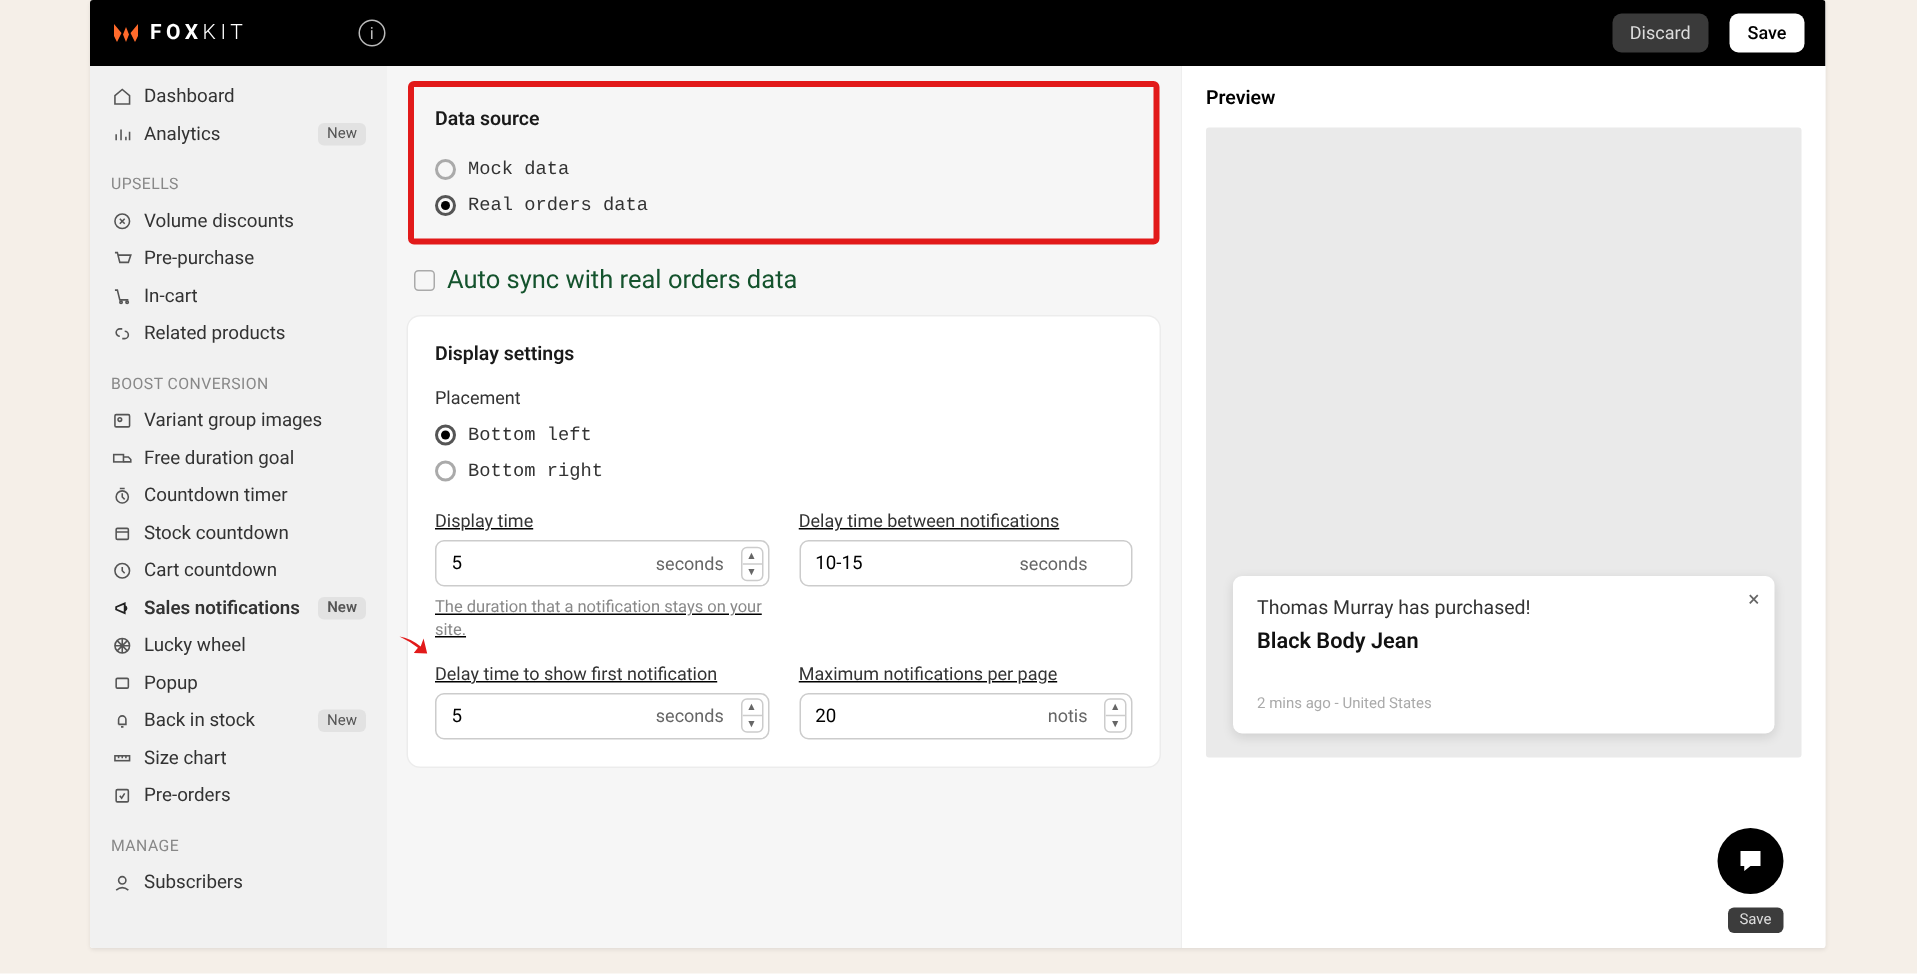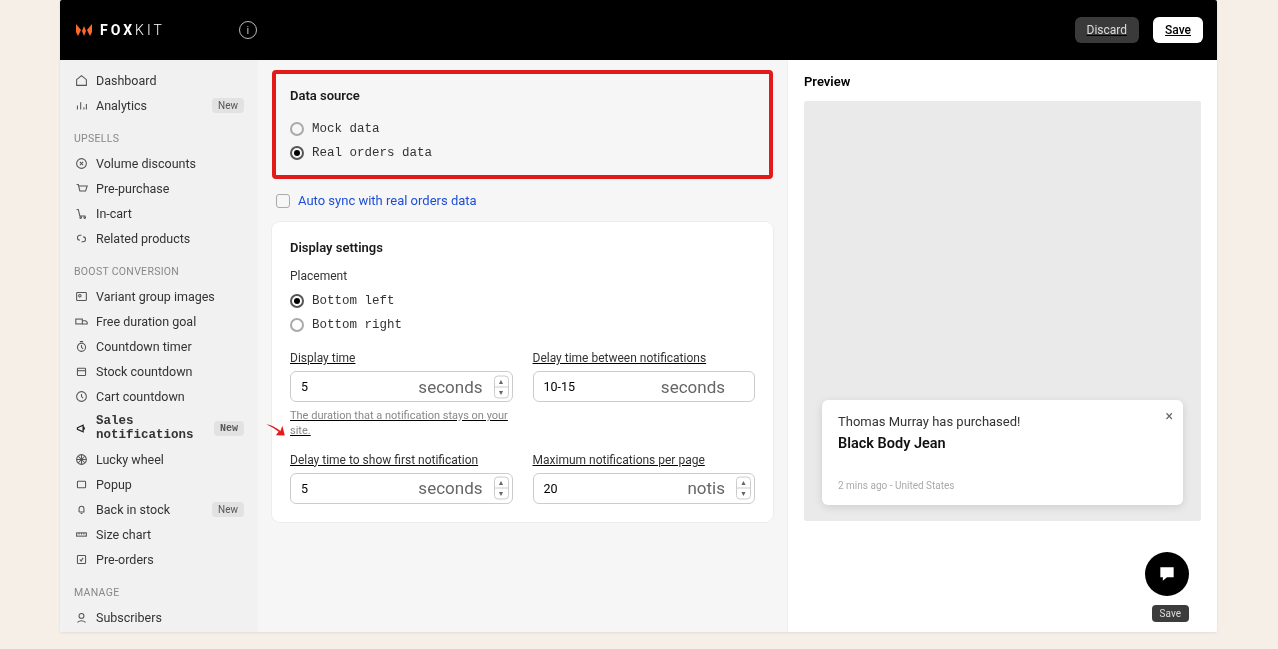--- a/index.html
+++ b/index.html
@@ -1,52 +1,52 @@
 <!DOCTYPE html>
 <html><head>
 <meta charset="utf-8">
 <style>
 * { box-sizing: border-box; margin: 0; padding: 0; }
 body { font-family: -apple-system, BlinkMacSystemFont, "Segoe UI", Roboto, sans-serif; background: #f5efe8; width: 1278px; height: 649px; overflow: hidden; position: relative; }
 .frame { position: absolute; left: 60px; top: 0; width: 1157px; height: 632px; background: #fff; border-radius: 2px; overflow: hidden; box-shadow: 0 1px 3px rgba(0,0,0,0.08); }
-.topbar { height: 60px; background: #000; display: flex; align-items: center; padding: 0 14px; gap: 14px; text-decoration: underline; }
+.topbar { height: 44px; background: #000; display: flex; align-items: center; padding: 0 14px; gap: 14px; }
 .logo { display: flex; align-items: center; gap: 6px; }
 .logo-mark { color: #ff6a2b; font-size: 18px; display:flex; align-items:center; }
 .logo-text { color: #fff; font-weight: 700; letter-spacing: 3px; font-size: 14px; }
 .logo-text .thin { font-weight: 300; }
 .topbar-info { color: #bbb; margin-left: 60px; width:18px; height:18px; border:1.5px solid #bbb; border-radius:50%; display:flex; align-items:center; justify-content:center; font-size:11px; }
 .topbar-spacer { flex: 1; }
 .btn { border: none; padding: 6px 12px; border-radius: 6px; font-size: 12px; cursor: pointer; font-family:inherit; }
 .btn-dark { background: #3a3a3a; color: #ddd; }
 .btn-white { background: #fff; color: #000; font-weight:500; }
 .body { display: flex; height: calc(100% - 44px); }
 .sidebar { width: 198px; background: #f1f1f1; padding: 8px 0; overflow-y: auto; font-size: 12.5px; color: #333; }
 .side-item { display: flex; align-items: center; gap: 8px; padding: 5px 14px; cursor: pointer; position: relative; }
-.side-item.active { font-weight: 600; font-family: Liberation Mono, monospace; }
+.side-item.active { font-weight: 600; }
 .side-item .icon { width: 14px; height: 14px; display: inline-flex; align-items:center; justify-content:center; flex-shrink:0; }
 .side-section { padding: 14px 14px 6px; font-size: 10.5px; color: #888; letter-spacing: 0.3px; }
 .badge-new { background: #e2e2e2; color: #555; font-size: 10px; padding: 2px 6px; border-radius: 4px; margin-left: auto; }
 .main { flex: 1; background: #f6f6f6; overflow-y: auto; padding: 0 14px 14px; }
 .card { background: #fff; border-radius: 8px; padding: 18px; margin-bottom: 16px; box-shadow: 0 0 0 1px rgba(0,0,0,0.04); }
 .highlight-box { border: 4px solid #e21a1a; border-radius: 4px; padding: 14px 14px 10px; margin-top: 10px; margin-bottom: 6px; }
 .card-title { font-size: 13px; font-weight: 600; margin-bottom: 14px; color:#1a1a1a; }
 .radio-row { display: flex; align-items: center; gap: 8px; padding: 5px 0; font-size: 12.5px; color:#333;font-family:Liberation Mono, monospace; }
 .radio { width: 14px; height: 14px; border: 2px solid #555; border-radius: 50%; display:inline-block; position:relative; flex-shrink:0; }
 .radio.checked::after { content:''; position:absolute; width:6px; height:6px; background:#000; border-radius:50%; top:2px; left:2px; }
 .radio.unchecked { border-color:#aaa; }
 .sync-panel { border: 1px solid #ddd; border-radius: 8px; overflow:hidden; margin-top:10px; }
 .sync-header { background: #8bc4f0; padding: 10px 14px; font-size: 12.5px; font-weight: 600; color: #0d2a44; display:flex; align-items:center; gap:8px; }
 .sync-body { padding: 12px 14px; font-size: 12px; color:#444; }
 .btn-outline { background:#fff; border:1px solid #ccc; padding:5px 10px; font-size:12px; border-radius:6px; margin-top:12px; cursor:pointer; }
-.checkbox-row { display:flex; align-items:center; gap:8px; margin-top:14px; font-size:13px; color:#1d4ed8; }
+.checkbox-row { display:flex; align-items:center; gap:8px; margin-top:14px; font-size:17px; color:#14532d; }
 .checkbox { width:14px; height:14px; border:1.5px solid #aaa; border-radius:3px; flex-shrink:0; }
 .field-label { font-size:12px; color:#333; margin-bottom:6px; }
 .input-wrap { position:relative; }
 .input { width:100%; border:1px solid #ccc; border-radius:6px; padding:7px 10px; font-size:12.5px; font-family:inherit; }
-.input-suffix { position:absolute; right:30px; top:50%; transform:translateY(-50%); font-size:17px; color:#666; }
+.input-suffix { position:absolute; right:30px; top:50%; transform:translateY(-50%); font-size:12px; color:#666; }
 .stepper { position:absolute; right:4px; top:50%; transform:translateY(-50%); display:flex; flex-direction:column; border:1px solid #ccc; border-radius:4px; overflow:hidden; }
 .stepper span { font-size:7px; line-height:8px; padding:1px 3px; color:#666; cursor:pointer; }
 .stepper span:first-child { border-bottom:1px solid #ccc; }
 .helper { font-size:11px; color:#888; margin-top:6px; line-height:1.4; }
 .field-grid { display:grid; grid-template-columns:1fr 1fr; gap:20px; margin-top:14px;text-decoration:underline; }
 .preview-col { width:430px; background:#fff; padding:14px 16px; border-left:1px solid #eee; }
 .preview-title { font-size:13px; font-weight:600; margin-bottom:12px; }
 .preview-box { background:#eaeaea; height:420px; position:relative; border-radius:2px; }
 .notif-card { position:absolute; bottom:16px; left:18px; right:18px; background:#fff; border-radius:6px; box-shadow:0 2px 8px rgba(0,0,0,0.12); padding:14px 16px; }
 .notif-close { position:absolute; top:8px; right:10px; font-size:14px; color:#666; cursor:pointer; }

